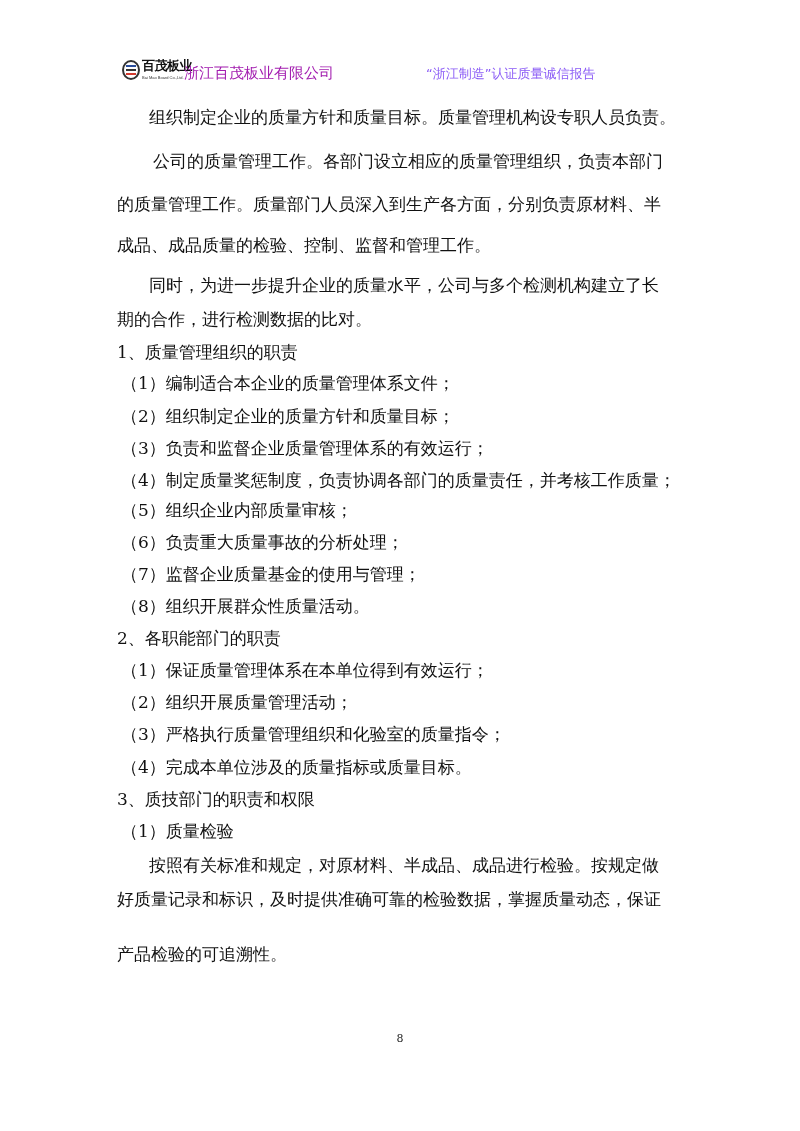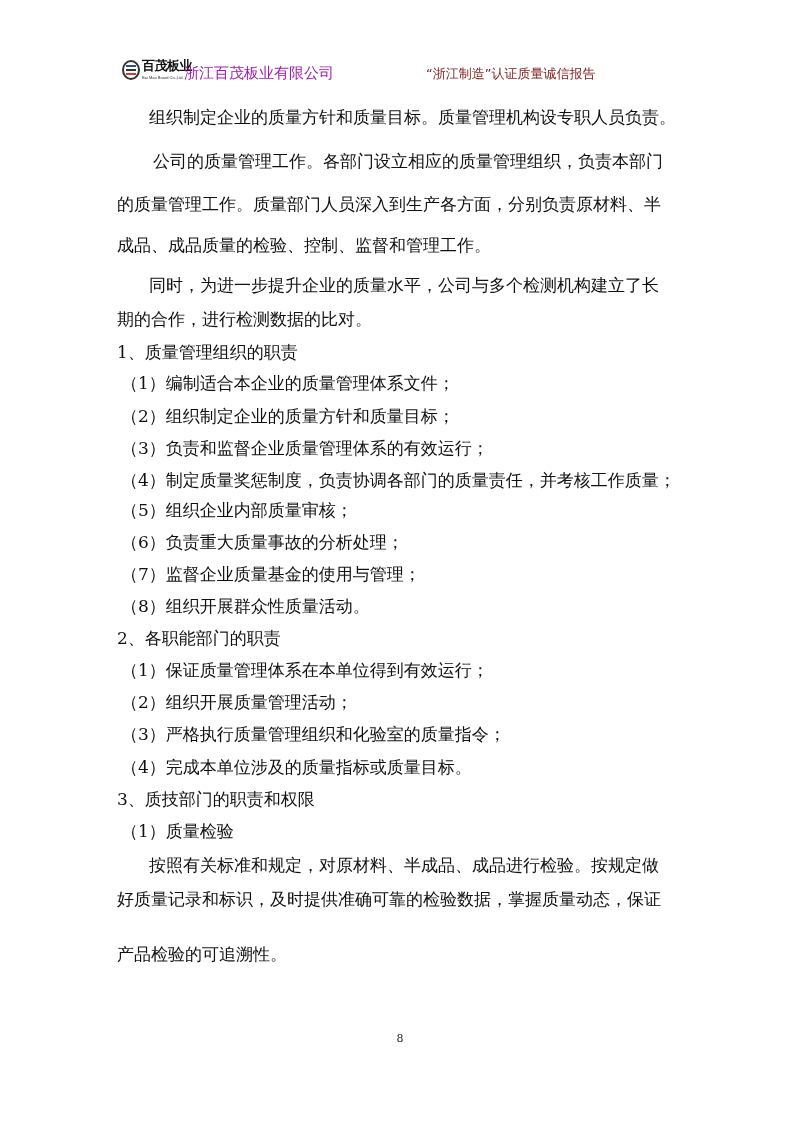--- a/index.html
+++ b/index.html
@@ -86,21 +86,21 @@
       color: #a21caf;
       white-space: nowrap;
       line-height: 18px;
     }
     .report-title {
       position: absolute;
       left: 306px;
       top: 7px;
       font-family: "DejaVu Sans", sans-serif;
       font-size: 13px;
-      color: #7f1d1d;
+      color: #8b5cf6;
       white-space: nowrap;
       line-height: 18px;
     }
 
     
     .content {
       position: absolute;
       left: 117px;
       top: 0;
       width: 620px;

